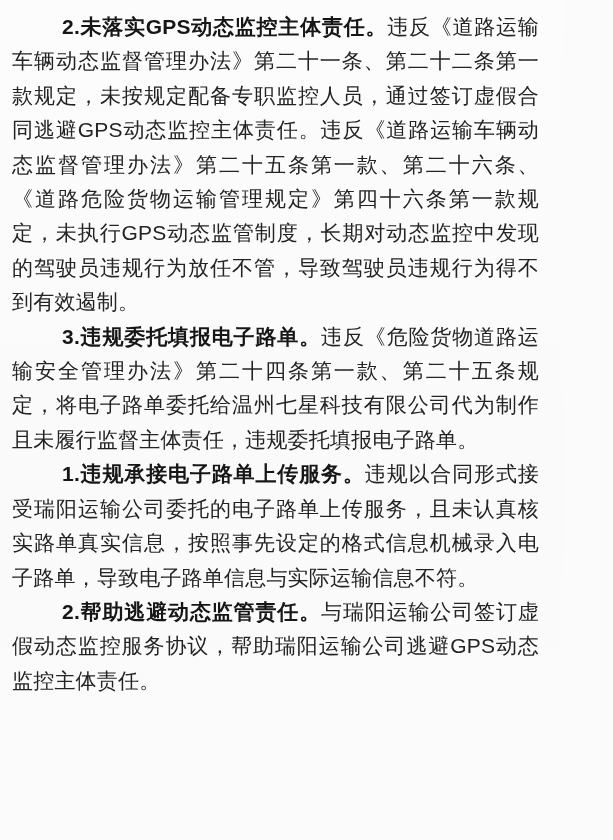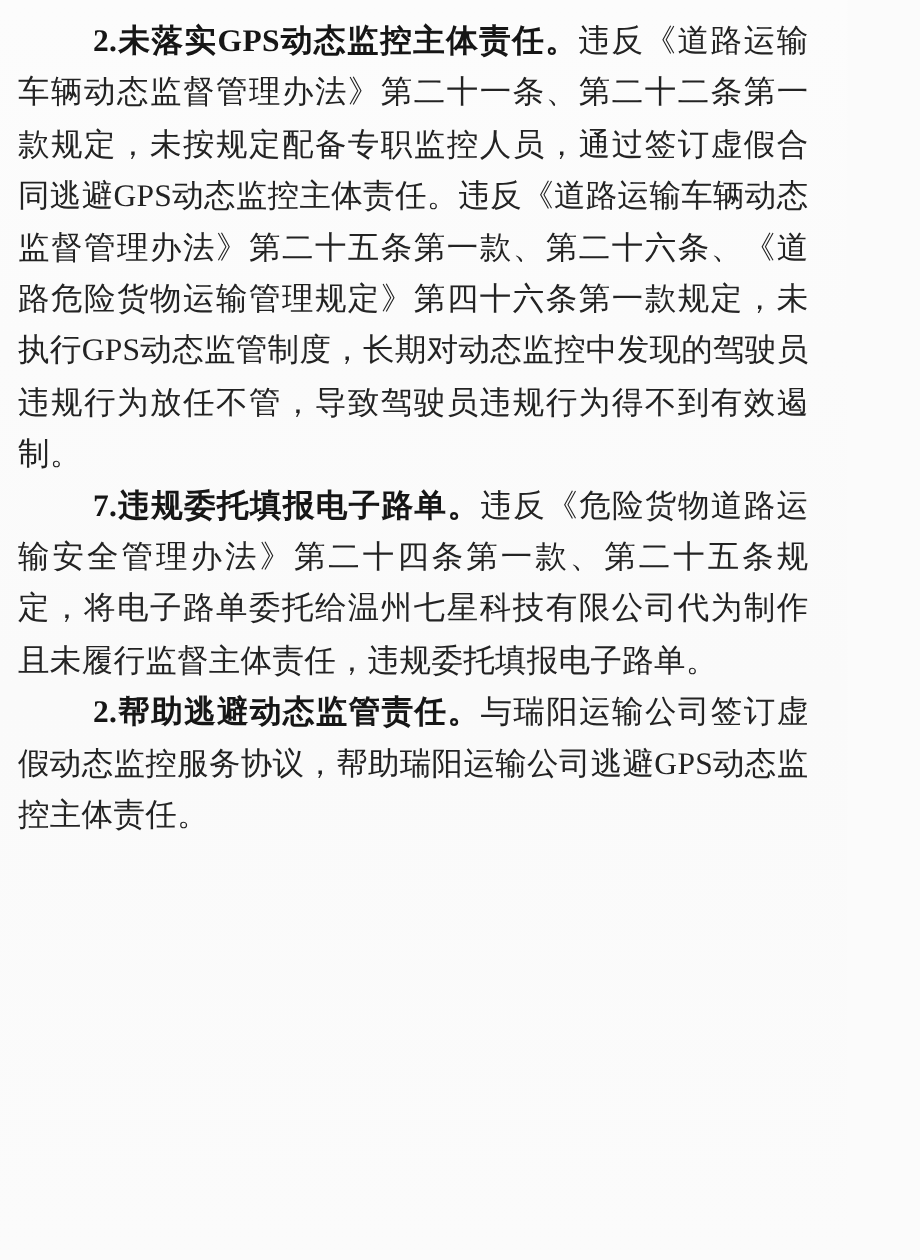--- a/index.html
+++ b/index.html
@@ -12,21 +12,21 @@
     background: #fbfbfb;
     overflow: hidden;
   }
   .page {
     box-sizing: border-box;
     width: 565px;
     height: 840px;
     padding: 10px 26px 0 12px;
     background:
       linear-gradient(180deg, #fcfcfc 0%, #fafafa 55%, #fbfbfb 100%);
-    font-family: Liberation Serif, serif;
+    font-family: Liberation Sans, sans-serif;
     font-size: 21px;
     line-height: 34.4px;
     color: #232323;
     text-align: justify;
     text-justify: inter-ideograph;
     overflow: hidden;
   }
   .para {
     margin: 0;
     padding: 0;
@@ -43,20 +43,21 @@
     color: #161616;
   }
 </style>
 </head>
 <body>
 
 <div class="page">
 
   <p class="para"><b class="lead">2.未落实GPS动态监控主体责任。</b><span>违反《道路运输车辆动态监督管理办法》第二十一条、第二十二条第一款规定，未按规定配备专职监控人员，通过签订虚假合同逃避GPS动态监控主体责任。违反《道路运输车辆动态监督管理办法》第二十五条第一款、第二十六条、《道路危险货物运输管理规定》第四十六条第一款规定，未执行GPS动态监管制度，长期对动态监控中发现的驾驶员违规行为放任不管，导致驾驶员违规行为得不到有效遏制。</span></p>
 
-  <p class="para"><b class="lead">7.违规委托填报电子路单。</b><span>违反《危险货物道路运输安全管理办法》第二十四条第一款、第二十五条规定，将电子路单委托给温州七星科技有限公司代为制作且未履行监督主体责任，违规委托填报电子路单。</span></p>
+  <p class="para"><b class="lead">3.违规委托填报电子路单。</b><span>违反《危险货物道路运输安全管理办法》第二十四条第一款、第二十五条规定，将电子路单委托给温州七星科技有限公司代为制作且未履行监督主体责任，违规委托填报电子路单。</span></p>
 
 
 
+  <p class="para"><b class="lead">1.违规承接电子路单上传服务。</b><span>违规以合同形式接受瑞阳运输公司委托的电子路单上传服务，且未认真核实路单真实信息，按照事先设定的格式信息机械录入电子路单，导致电子路单信息与实际运输信息不符。</span></p>
 
   <p class="para"><b class="lead">2.帮助逃避动态监管责任。</b><span>与瑞阳运输公司签订虚假动态监控服务协议，帮助瑞阳运输公司逃避GPS动态监控主体责任。</span></p>
 
 </div>
 
 </body></html>

